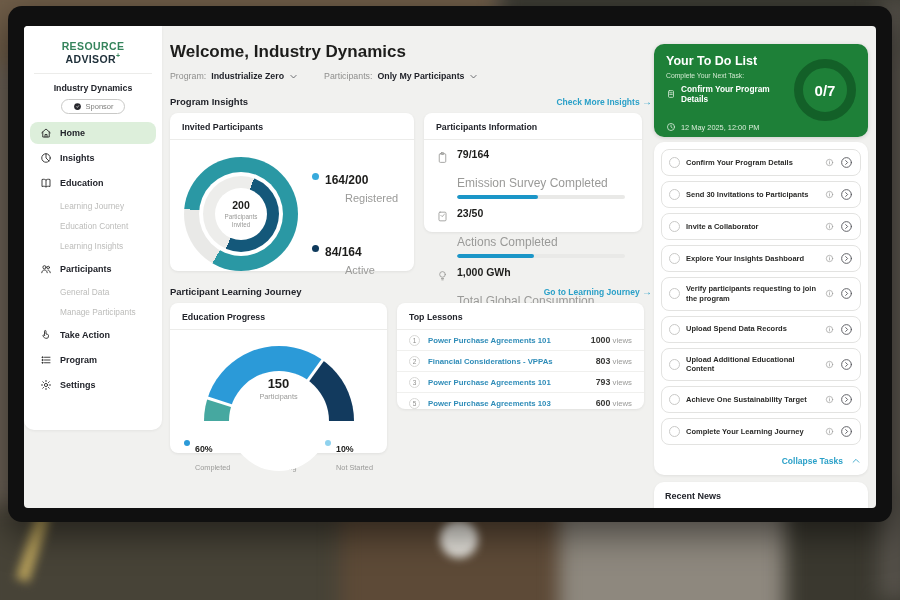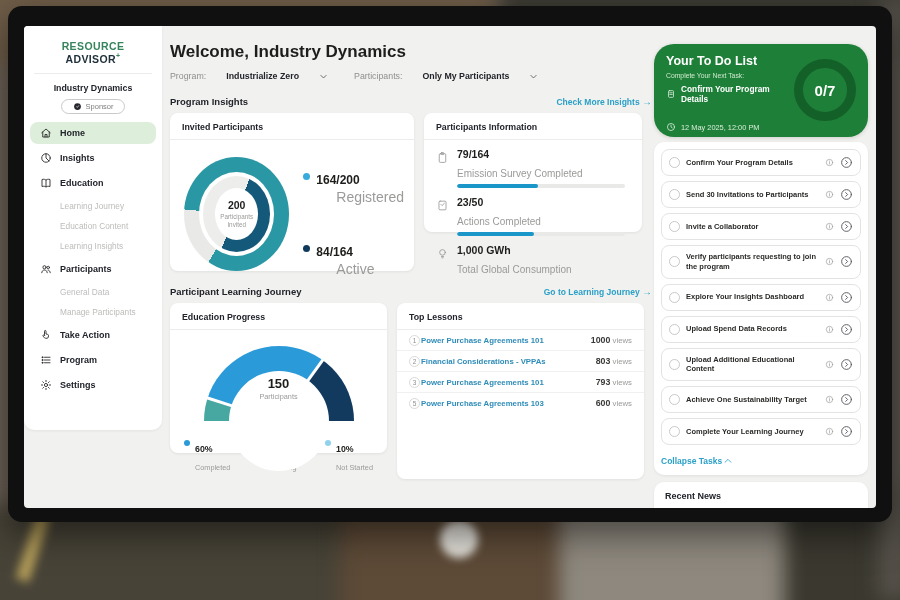--- a/index.html
+++ b/index.html
@@ -30,21 +30,21 @@
   .sponsor .txt{font-size:7.5px;color:#7d7d7b;}
   .nav-item{display:flex;align-items:center;gap:8px;margin:3px 6px;padding:5px 10px;border-radius:8px;font-size:9px;font-weight:700;color:#22242b;cursor:pointer;}
   .nav-item.active{background:#ddefdb;}
   .nav-sub{margin:2px 6px;padding:4px 10px 4px 30px;font-size:8.3px;color:#bcbcba;cursor:pointer;}
   .nico{width:12px;height:12px;stroke:#2b2b2b;fill:none;stroke-width:1.8;stroke-linecap:round;stroke-linejoin:round;flex:0 0 auto;}
 
   
   .main{position:absolute;left:146px;top:0;width:482px;}
   .welcome{margin-top:16px;font-size:17px;font-weight:700;color:#1d1d1b;}
   .filters{display:flex;gap:26px;margin-top:9px;align-items:center;}
-  .filter{display:flex;align-items:center;gap:20px;font-size:8.8px;cursor:pointer;}
+  .filter{display:flex;align-items:center;gap:5px;font-size:8.8px;cursor:pointer;}
   .filter .lab{color:#8f8f8d;}
   .filter .val{font-weight:700;color:#22242b;}
   .chev{width:9px;height:9px;stroke:#44464c;fill:none;stroke-width:2;stroke-linecap:round;stroke-linejoin:round;}
   .sec-head{display:flex;justify-content:space-between;align-items:center;margin-top:15px;}
   .sec-title{font-size:9.5px;font-weight:700;color:#22242b;}
   .sec-link{font-size:8.5px;font-weight:700;color:#2aa0c8;cursor:pointer;}
   .sec-link .arr{font-size:10px;}
   .cards{display:flex;gap:10px;margin-top:6px;}
   .card{background:#fff;border-radius:8px;box-shadow:0 1px 3px rgba(0,0,0,.07);}
   .card-h{font-size:8.8px;font-weight:700;color:#22242b;padding:9px 12px 7px;border-bottom:1px solid #ececea;}
@@ -55,70 +55,70 @@
   .ring-outer{position:absolute;inset:0;border-radius:50%;}
   .hole1{position:absolute;inset:15px;border-radius:50%;background:#fff;}
   .ring-inner{position:absolute;inset:19px;border-radius:50%;}
   .hole2{position:absolute;inset:31px;border-radius:50%;background:#fff;display:flex;flex-direction:column;align-items:center;justify-content:center;text-align:center;}
   .hole2 .v{font-size:10.5px;font-weight:700;color:#1d1d1b;}
   .hole2 .l{font-size:6.3px;color:#9a9a98;line-height:1.25;margin-top:2px;width:44px;}
   .dlegend{display:flex;flex-direction:column;gap:16px;}
   .dleg-item{display:flex;gap:6px;margin-top:20px;}
   .dot{width:7px;height:7px;border-radius:50%;margin-top:3px;flex:0 0 auto;}
   .dleg-v{font-size:12px;font-weight:700;color:#1d1d1b;line-height:1.1;}
-  .dleg-l{font-size:14px;color:#9a9a98;padding-left:20px;}
+  .dleg-l{font-size:11px;color:#9a9a98;padding-left:20px;}
 
   .card-pinfo{width:218px;height:119px;}
   .metric{display:flex;gap:8px;padding:8px 14px 0 12px;}
   .mico{width:13px;height:13px;stroke:#9a9a98;fill:none;stroke-width:1.6;stroke-linecap:round;stroke-linejoin:round;margin-top:3px;flex:0 0 auto;}
   .m-val{font-size:10.5px;font-weight:700;color:#1d1d1b;line-height:1.15;}
-  .m-lab{font-size:10px;color:#9a9a98;margin-top:8px;}
+  .m-lab{font-size:12px;color:#9a9a98;margin-top:16px;}
   .m-bar{width:168px;height:4px;border-radius:2px;background:#e9e9e7;margin-top:5px;overflow:hidden;}
   .m-fill{height:100%;border-radius:2px;}
 
   .card-eduprog{width:217px;height:150px;}
   .gauge-wrap{position:relative;width:150px;height:76px;margin:16px auto 0;}
   .gauge{position:absolute;left:0;top:0;width:150px;height:150px;border-radius:50%;}
   .gauge-hole{position:absolute;left:25px;top:25px;width:100px;height:100px;border-radius:50%;background:#fff;}
   .gauge-sep{position:absolute;left:73.5px;top:-2px;width:3px;height:29px;background:#fff;transform-origin:1.5px 77px;}
   .gauge-center{position:absolute;left:0;top:30px;width:150px;text-align:center;}
   .gauge-center .v{font-size:13px;font-weight:700;color:#1d1d1b;}
   .gauge-center .l{font-size:7.3px;color:#9a9a98;margin-top:1px;}
   .glegend{display:flex;justify-content:space-between;padding:16px 14px 0;}
   .gleg-item{display:flex;gap:5px;}
   .gleg-v{font-size:8.8px;font-weight:700;color:#1d1d1b;line-height:1.2;}
   .gleg-l{font-size:7.3px;color:#9a9a98;}
   .gleg-item .dot{width:6px;height:6px;margin-top:2px;}
 
-  .card-lessons{width:247px;height:176px;}
-  .lesson-row{display:flex;align-items:center;gap:1px;padding:4.5px 12px;border-bottom:1px solid #f0f0ee;}
+  .card-lessons{width:247px;height:106px;}
+  .lesson-row{display:flex;align-items:center;gap:8px;padding:4.5px 12px;border-bottom:1px solid #f0f0ee;}
   .lesson-row:last-child{border-bottom:none;}
   .rank{width:11px;height:11px;border:1px solid #d9d9d7;border-radius:50%;font-size:6.5px;color:#8f8f8d;display:flex;align-items:center;justify-content:center;flex:0 0 auto;}
   .lesson-title{font-size:7.8px;font-weight:700;color:#2e8cb8;flex:1;cursor:pointer;text-decoration:none;}
   .views{font-size:7.8px;color:#9a9a98;white-space:nowrap;}
   .views b{font-size:8.8px;color:#3a3a38;font-weight:700;}
 
   
   .todo{position:absolute;left:630px;top:0;width:214px;}
-  .green-card{position:relative;margin-top:18px;height:93px;background:#1e8038;border-radius:20px;padding:10px 12px;color:#fff;box-shadow:0 1px 4px rgba(0,0,0,.15);}
+  .green-card{position:relative;margin-top:18px;height:93px;background:#1e8038;border-radius:10px;padding:10px 12px;color:#fff;box-shadow:0 1px 4px rgba(0,0,0,.15);}
   .g-title{font-size:12.5px;font-weight:700;}
   .g-sub{font-size:6.8px;color:#cfe8cf;margin-top:4px;}
   .g-task{display:flex;align-items:center;gap:5px;font-size:8.3px;font-weight:700;margin-top:5px;width:130px;}
   .g-date{display:flex;align-items:center;gap:5px;font-size:7.4px;color:#d9ecd9;margin-top:18px;}
   .wico{width:10px;height:10px;stroke:#e6f3e6;fill:none;stroke-width:1.8;stroke-linecap:round;stroke-linejoin:round;flex:0 0 auto;}
   .g-ring{position:absolute;right:12px;top:15px;width:62px;height:62px;border-radius:50%;border:9px solid #136028;display:flex;align-items:center;justify-content:center;}
   .g-count{font-size:15px;font-weight:700;color:#fff;}
 
   .tasks-card{margin-top:5px;background:#fff;border-radius:10px;box-shadow:0 1px 3px rgba(0,0,0,.07);padding:7px 7px 4px;}
   .task-row{display:flex;align-items:center;gap:6px;border:1px solid #e3e3e1;border-radius:8px;padding:6px 7px;margin-bottom:5px;cursor:pointer;background:#fff;}
   .tcheck{width:11px;height:11px;border:1px solid #c9c9c7;border-radius:50%;flex:0 0 auto;cursor:pointer;}
   .t-label{flex:1;font-size:7.5px;font-weight:700;color:#2a2a28;line-height:1.3;}
   .iico{width:9px;height:9px;stroke:#9a9a98;fill:none;stroke-width:1.8;stroke-linecap:round;stroke-linejoin:round;flex:0 0 auto;cursor:pointer;}
   .cico{width:13px;height:13px;stroke:#55565c;fill:none;stroke-width:1.7;stroke-linecap:round;stroke-linejoin:round;flex:0 0 auto;cursor:pointer;}
-  .collapse{display:flex;align-items:center;justify-content:flex-start;gap:1px;font-size:8.5px;font-weight:700;color:#2aa0c8;padding:6px 0 5px;cursor:pointer;}
+  .collapse{display:flex;align-items:center;justify-content:flex-end;gap:8px;font-size:8.5px;font-weight:700;color:#2aa0c8;padding:6px 0 5px;cursor:pointer;}
   .uico{width:10px;height:10px;stroke:#2aa0c8;fill:none;stroke-width:2;stroke-linecap:round;stroke-linejoin:round;}
 
   .news-card{margin-top:7px;background:#fff;border-radius:10px 10px 0 0;box-shadow:0 1px 3px rgba(0,0,0,.07);padding:9px 11px;height:46px;}
   .news-title{font-size:9px;font-weight:700;color:#22242b;padding-bottom:7px;border-bottom:1px solid #ececea;}
 </style>
 </head>
 <body>
 
 <div class="scene">
   <div class="blob bg-topleft"></div>
@@ -428,34 +428,34 @@
                   <path d="M12 8v.3M12 11v5"></path>
                 </svg>
     <svg class="cico" viewBox="0 0 24 24">
                   <circle cx="12" cy="12" r="9"></circle>
                   <path d="M10.5 8.5 14 12l-3.5 3.5"></path>
                 </svg>
   </div>
 
   <div class="task-row">
     <span class="tcheck"></span>
+    <span class="t-label">Explore Your Insights Dashboard</span>
+    <svg class="iico" viewBox="0 0 24 24">
+                  <circle cx="12" cy="12" r="8.5"></circle>
+                  <path d="M12 8v.3M12 11v5"></path>
+                </svg>
+    <svg class="cico" viewBox="0 0 24 24">
+                  <circle cx="12" cy="12" r="9"></circle>
+                  <path d="M10.5 8.5 14 12l-3.5 3.5"></path>
+                </svg>
+  </div>
+
+  <div class="task-row">
+    <span class="tcheck"></span>
     <span class="t-label">Verify participants requesting to join the program</span>
-    <svg class="iico" viewBox="0 0 24 24">
-                  <circle cx="12" cy="12" r="8.5"></circle>
-                  <path d="M12 8v.3M12 11v5"></path>
-                </svg>
-    <svg class="cico" viewBox="0 0 24 24">
-                  <circle cx="12" cy="12" r="9"></circle>
-                  <path d="M10.5 8.5 14 12l-3.5 3.5"></path>
-                </svg>
-  </div>
-
-  <div class="task-row">
-    <span class="tcheck"></span>
-    <span class="t-label">Explore Your Insights Dashboard</span>
     <svg class="iico" viewBox="0 0 24 24">
                   <circle cx="12" cy="12" r="8.5"></circle>
                   <path d="M12 8v.3M12 11v5"></path>
                 </svg>
     <svg class="cico" viewBox="0 0 24 24">
                   <circle cx="12" cy="12" r="9"></circle>
                   <path d="M10.5 8.5 14 12l-3.5 3.5"></path>
                 </svg>
   </div>
 

